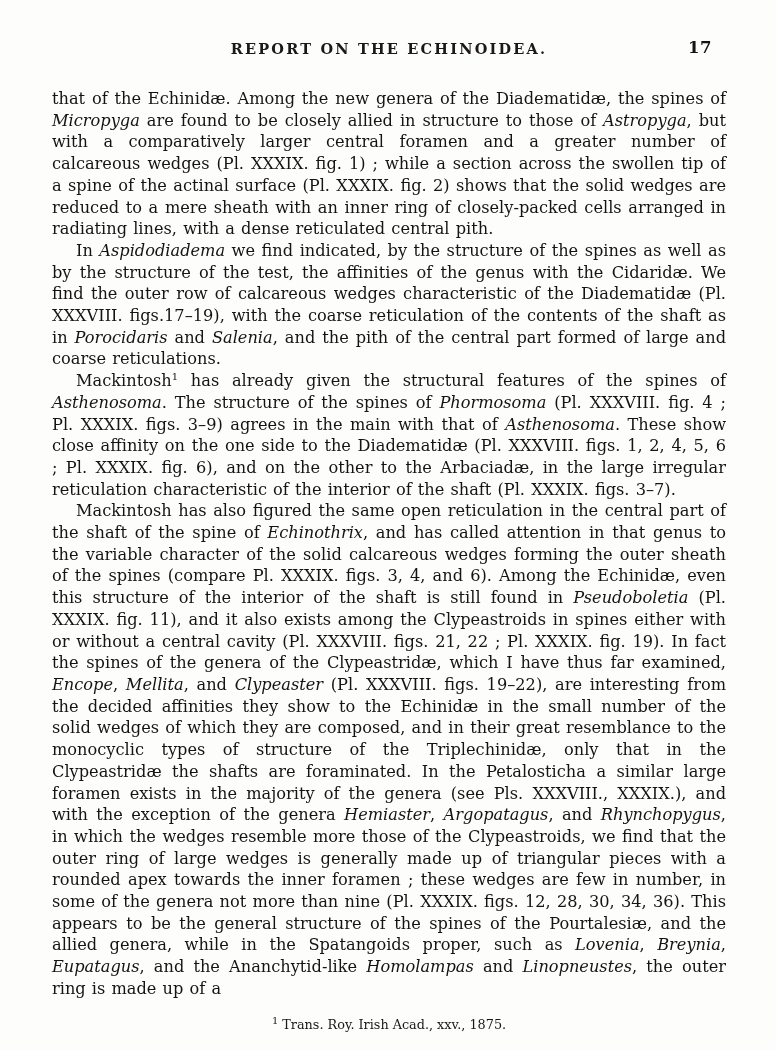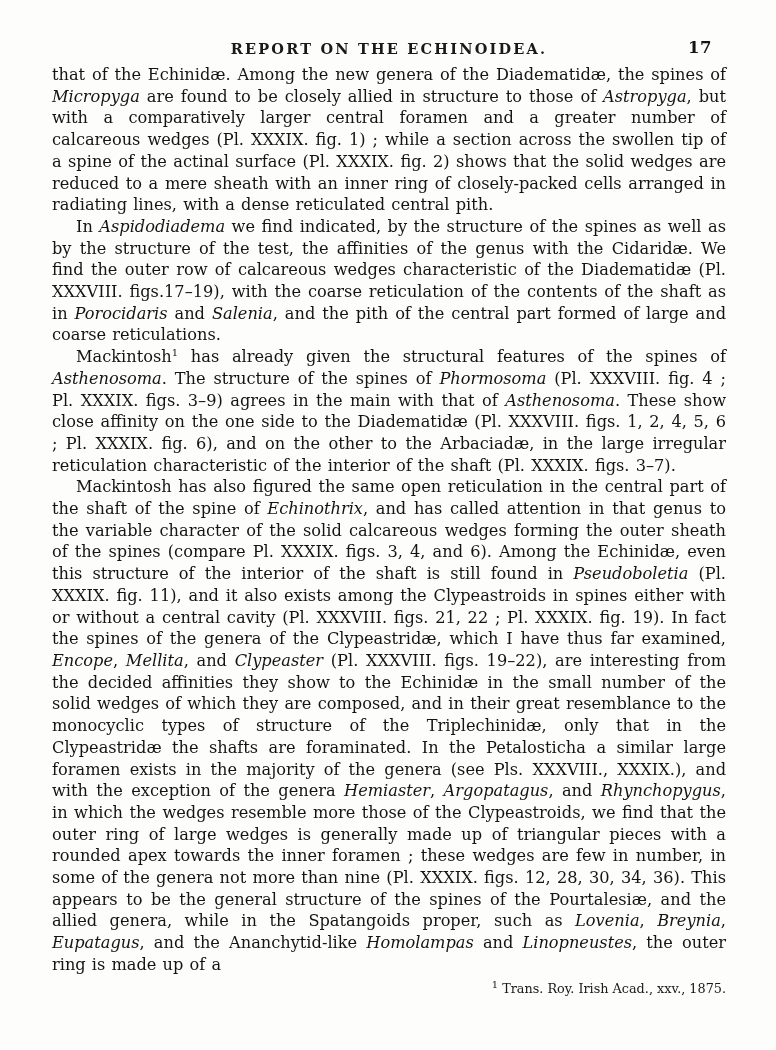--- a/index.html
+++ b/index.html
@@ -14,20 +14,21 @@
     margin: 0 auto;
     background: #fdfdfb;
     box-sizing: border-box;
     padding: 40px 50px 0 52px;
     color: #161412;
     font-family: "DejaVu Serif", "Liberation Serif", serif;
   }
   .header {
     position: relative;
     height: 24px;
+    margin-bottom: 24px;
   }
   .running-title {
     display: block;
     text-align: center;
     font-size: 14.5px;
     letter-spacing: 2.2px;
     font-weight: bold;
     color: #1b1815;
   }
   .page-number {
@@ -53,22 +54,22 @@
   }
   .para i {
     font-style: italic;
   }
   sup {
     font-size: 10px;
     line-height: 0;
     vertical-align: super;
   }
   .footnote {
-    margin-top: 5px;
-    text-align: right;
+    margin-top: 17px;
+    text-align: center;
     font-size: 12.8px;
     line-height: 16px;
     color: #1b1815;
   }
 </style>
 </head>
 <body>
 
 <div class="page">
   <div class="header">

